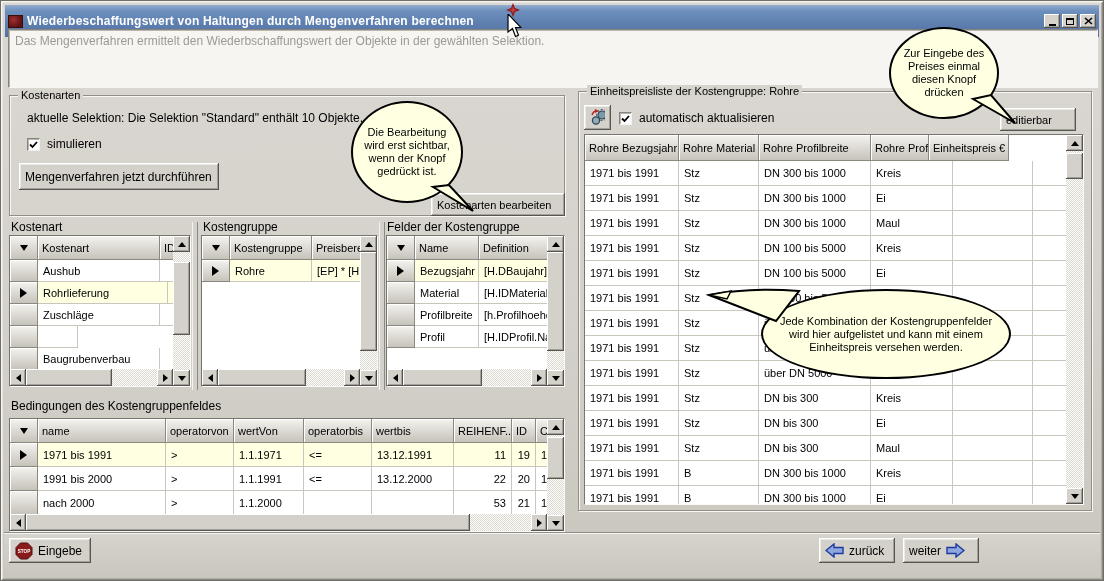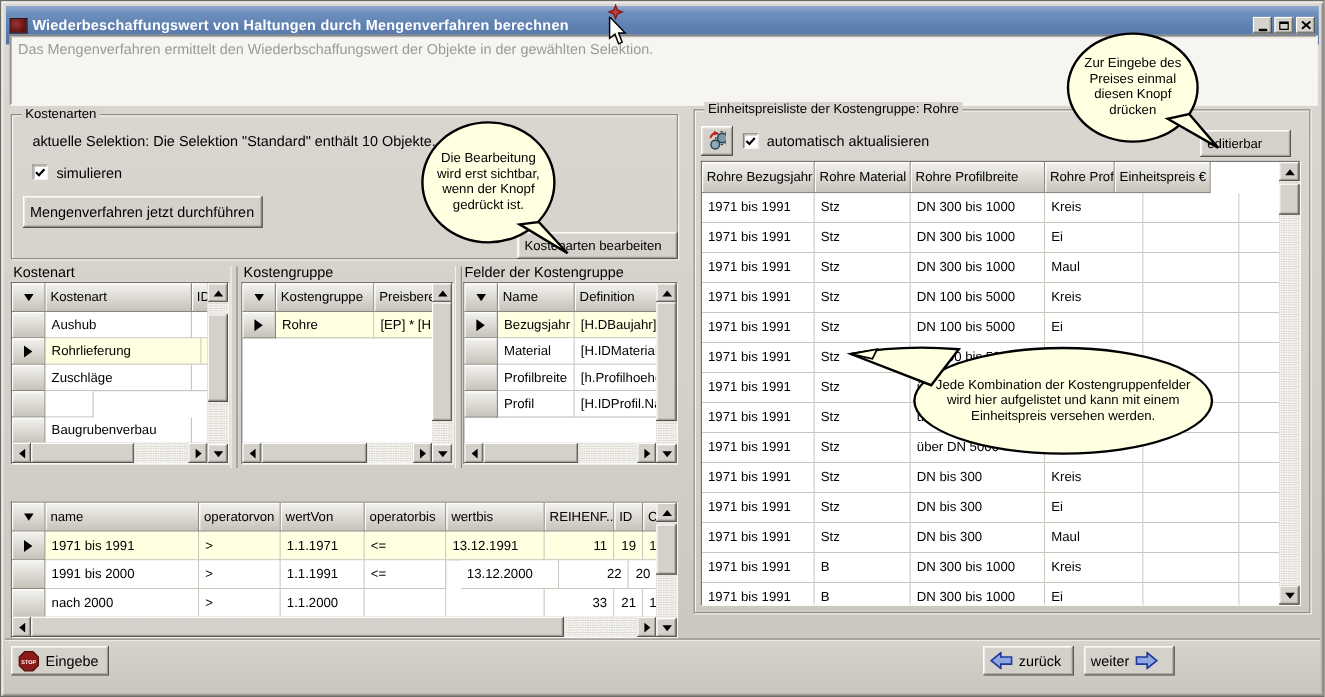--- a/index.html
+++ b/index.html
@@ -20,21 +20,21 @@
   
   .btn{background:#d4d1ca;border:none;font-family:inherit;font-size:11px;color:#000;display:flex;align-items:center;justify-content:flex-start;gap:5px;
     box-shadow:inset -1px -1px 0 #57554f,inset 1px 1px 0 #fff,inset -2px -2px 0 #a3a099,inset 2px 2px 0 #eceae5;}
   .sunken{background:#f6f5f2;border:1px solid;border-color:#85837b #f8f7f4 #f8f7f4 #85837b;box-shadow:inset 1px 1px 0 #b9b6af;}
   .groupbox{position:absolute;border:1px solid #908e85;box-shadow:inset 1px 1px 0 #f8f7f3,1px 1px 0 #f8f7f3;}
   .group-label{position:absolute;top:-7px;left:8px;background:#d7d4cd;padding:0 3px;font-size:11px;}
   
   .desc-box{position:absolute;left:7px;top:28px;width:1090px;height:59px;padding:4px 6px;color:#9a9a95;font-size:12px;}
   
   .sel-info{position:absolute;left:26px;top:110px;font-size:12px;}
-  .cb-row{position:absolute;display:flex;align-items:flex-start;gap:7px;font-size:12px;}
+  .cb-row{position:absolute;display:flex;align-items:flex-end;gap:7px;font-size:12px;}
   .cb{width:13px;height:13px;background:#fff;border:1px solid;border-color:#85837b #f4f2ee #f4f2ee #85837b;box-shadow:inset 1px 1px 0 #b9b6af;display:flex;align-items:center;justify-content:center;}
   .grid-label{position:absolute;font-size:12px;}
   
   .grid{position:absolute;display:flex;background:#fff;border:1px solid;border-color:#77756d #fbfaf8 #fbfaf8 #77756d;box-shadow:inset 1px 1px 0 #403f3b;}
   .g-main{flex:1;overflow:hidden;display:flex;flex-direction:column;background:#fff;}
   .g-hd{display:flex;flex:none;}
   .g-th,.g-corner,.g-rh{flex:none;background:linear-gradient(180deg,#f4f3ef 0%,#d9d6cf 60%,#c6c3bb 100%);
     border-right:1px solid #8a887f;border-bottom:1px solid #8a887f;box-shadow:inset 1px 1px 0 #fff;
     display:flex;align-items:center;padding:0 4px;overflow:hidden;white-space:nowrap;}
   .g-corner,.g-rh{justify-content:center;padding:0;}
@@ -286,20 +286,21 @@
         </div>
         <div class="sb-track">
           <div class="sb-thumb" style="top: 0px; height: 84%;"></div>
         </div>
         <div class="sb-btn">
           <span class="t-dn"></span>
         </div>
       </div>
     </div>
 
+  <span class="grid-label" style="left:10px;top:398px">Bedingungen des Kostengruppenfeldes</span>
   <div class="grid" id="g-bedingungen" style="left:8px;top:417px;width:556px;height:114px">
       <div class="g-main">
         <div class="g-hd">
           <div class="g-corner" style="width: 28px; height: 24px;">
             <span class="tri-d"></span>
           </div>
           <div class="g-th" style="width: 128px; height: 24px;">name</div>
           <div class="g-th" style="width: 68px; height: 24px;">operatorvon</div>
           <div class="g-th" style="width: 70px; height: 24px;">wertVon</div>
           <div class="g-th" style="width: 68px; height: 24px;">operatorbis</div>
@@ -321,33 +322,33 @@
             <div class="g-td num" style="width: 58px; height: 24px;">11</div>
             <div class="g-td num" style="width: 24px; height: 24px;">19</div>
             <div class="g-td" style="width: 30px; height: 24px;">1</div>
           </div>
           <div class="g-tr">
             <div class="g-rh" style="width: 28px; height: 24px;"></div>
             <div class="g-td" style="width: 128px; height: 24px;">1991 bis 2000</div>
             <div class="g-td" style="width: 68px; height: 24px;">&gt;</div>
             <div class="g-td" style="width: 70px; height: 24px;">1.1.1991</div>
             <div class="g-td" style="width: 68px; height: 24px;">&lt;=</div>
-            <div class="g-td" style="width: 82px; height: 24px; margin-left: 12px;">13.12.2000</div>
+            <div class="g-td" style="width: 82px; height: 24px;">13.12.2000</div>
             <div class="g-td num" style="width: 58px; height: 24px;">22</div>
             <div class="g-td num" style="width: 24px; height: 24px;">20</div>
             <div class="g-td" style="width: 30px; height: 24px;">1</div>
           </div>
           <div class="g-tr">
             <div class="g-rh" style="width: 28px; height: 24px;"></div>
             <div class="g-td" style="width: 128px; height: 24px;">nach 2000</div>
             <div class="g-td" style="width: 68px; height: 24px;">&gt;</div>
             <div class="g-td" style="width: 70px; height: 24px;">1.1.2000</div>
             <div class="g-td" style="width: 68px; height: 24px;"></div>
             <div class="g-td" style="width: 82px; height: 24px;"></div>
-            <div class="g-td num" style="width: 58px; height: 24px;">33</div>
+            <div class="g-td num" style="width: 58px; height: 24px;">53</div>
             <div class="g-td num" style="width: 24px; height: 24px;">21</div>
             <div class="g-td" style="width: 30px; height: 24px;">1</div>
           </div>
         </div>
         <div class="sb-h">
           <div class="sb-btn">
             <span class="t-lf"></span>
           </div>
           <div class="sb-track">
             <div class="sb-thumb" style="left: 0px; width: 88%;"></div>

